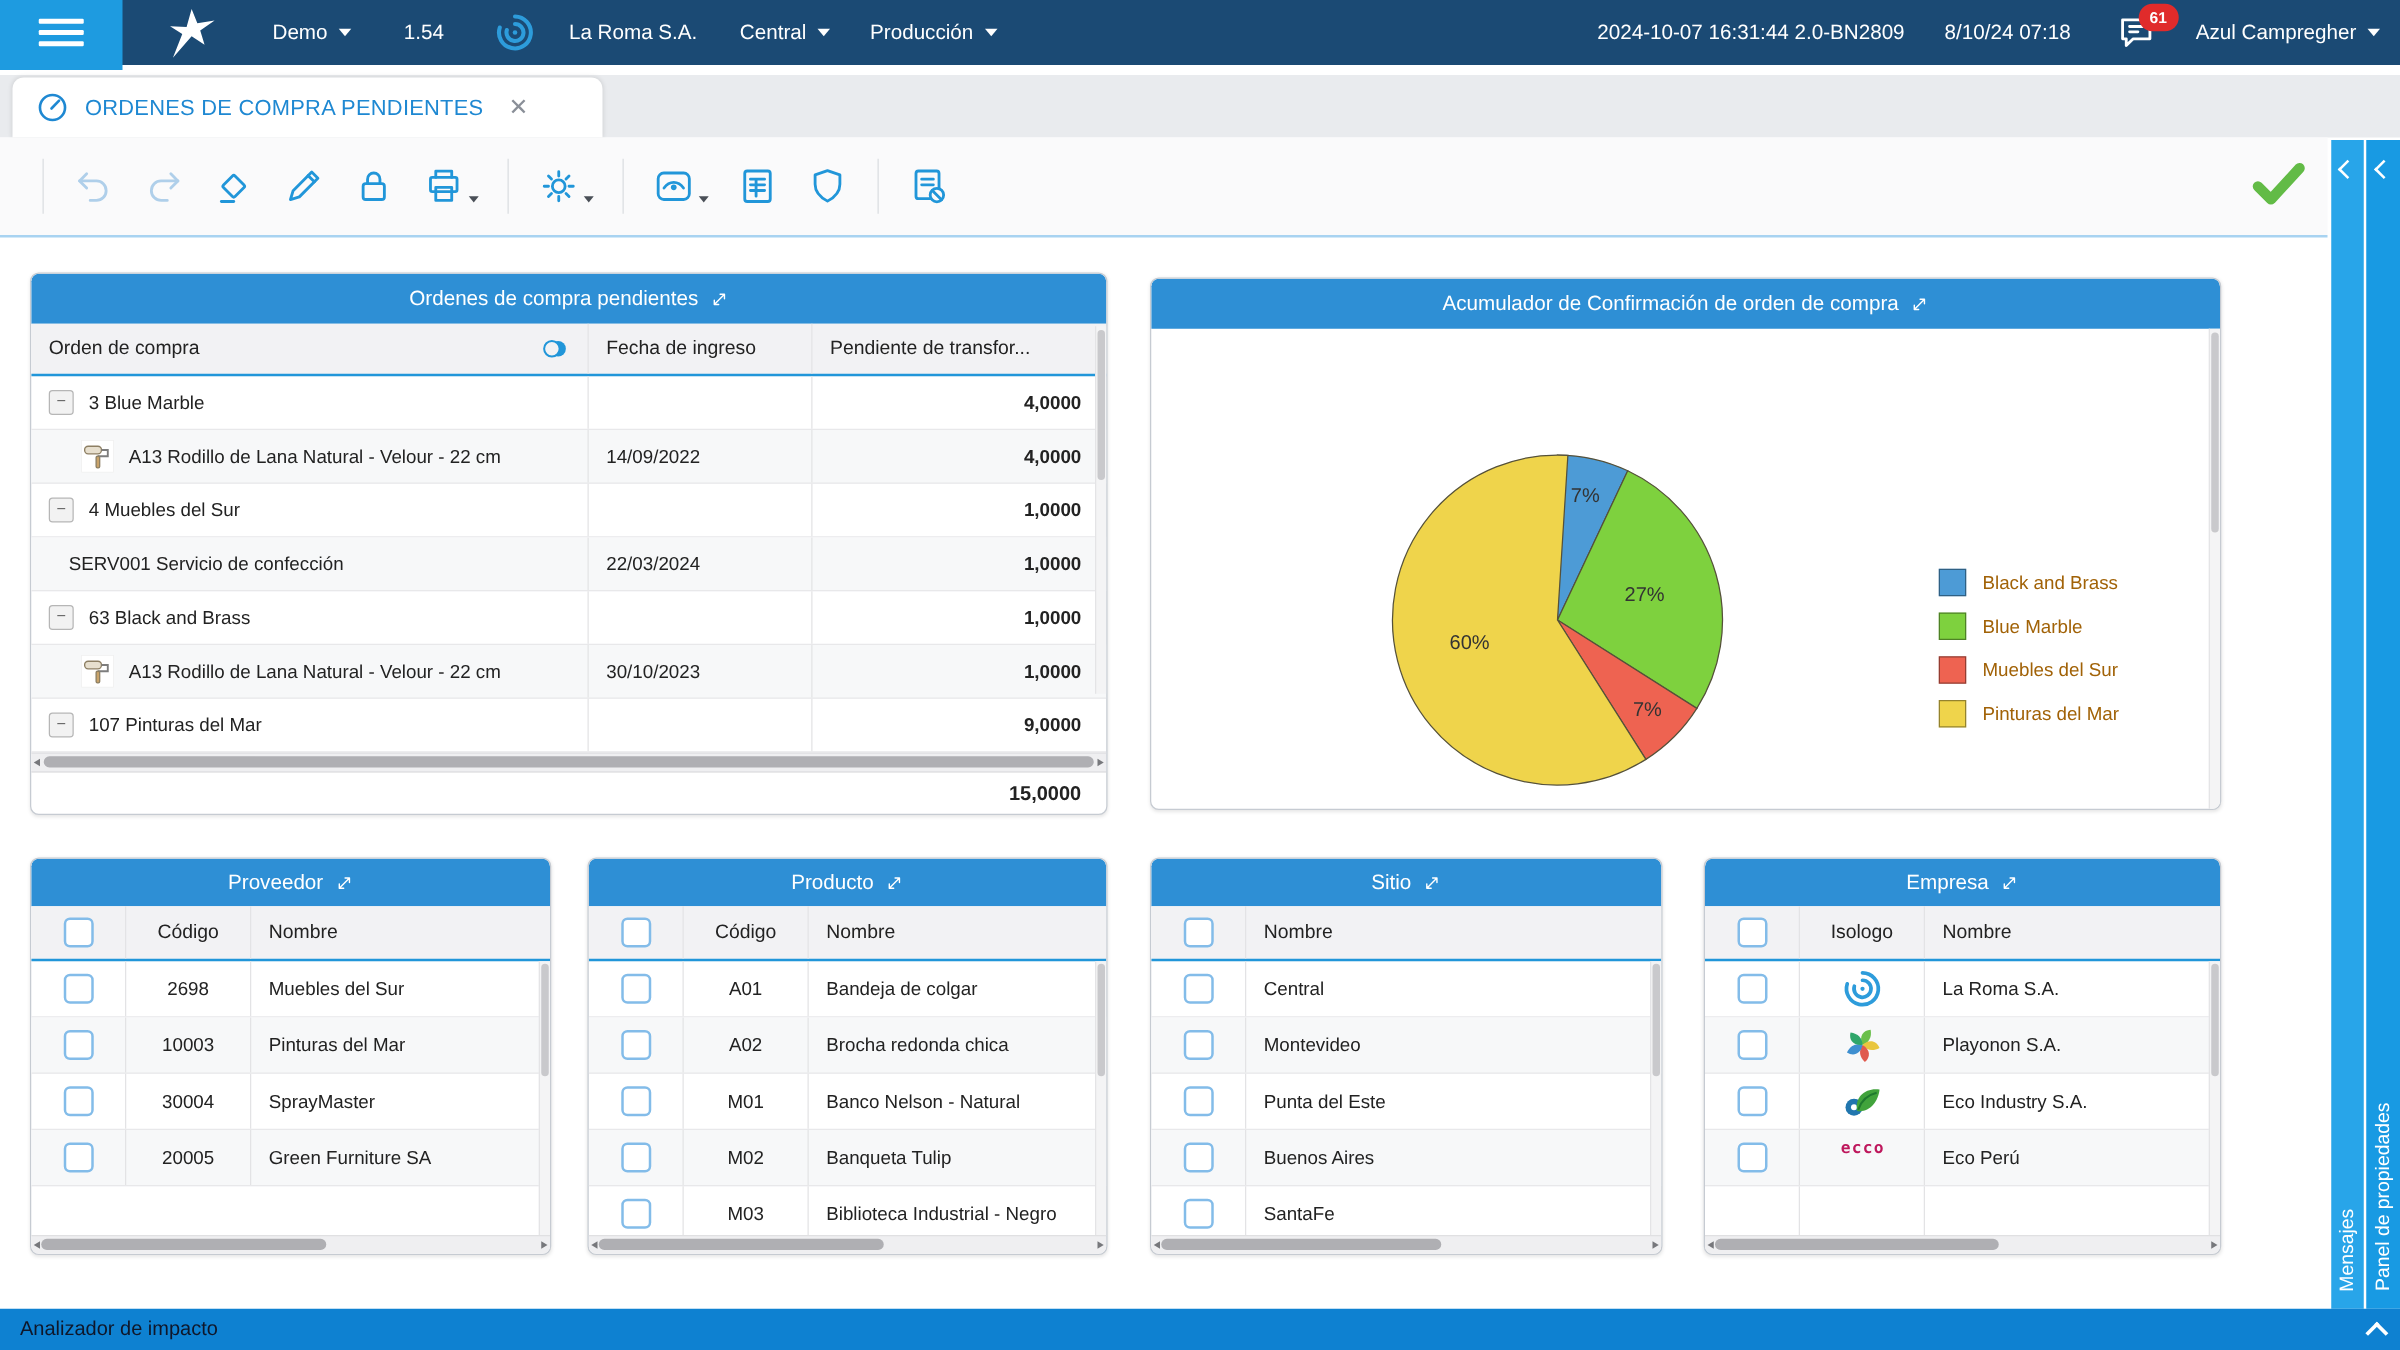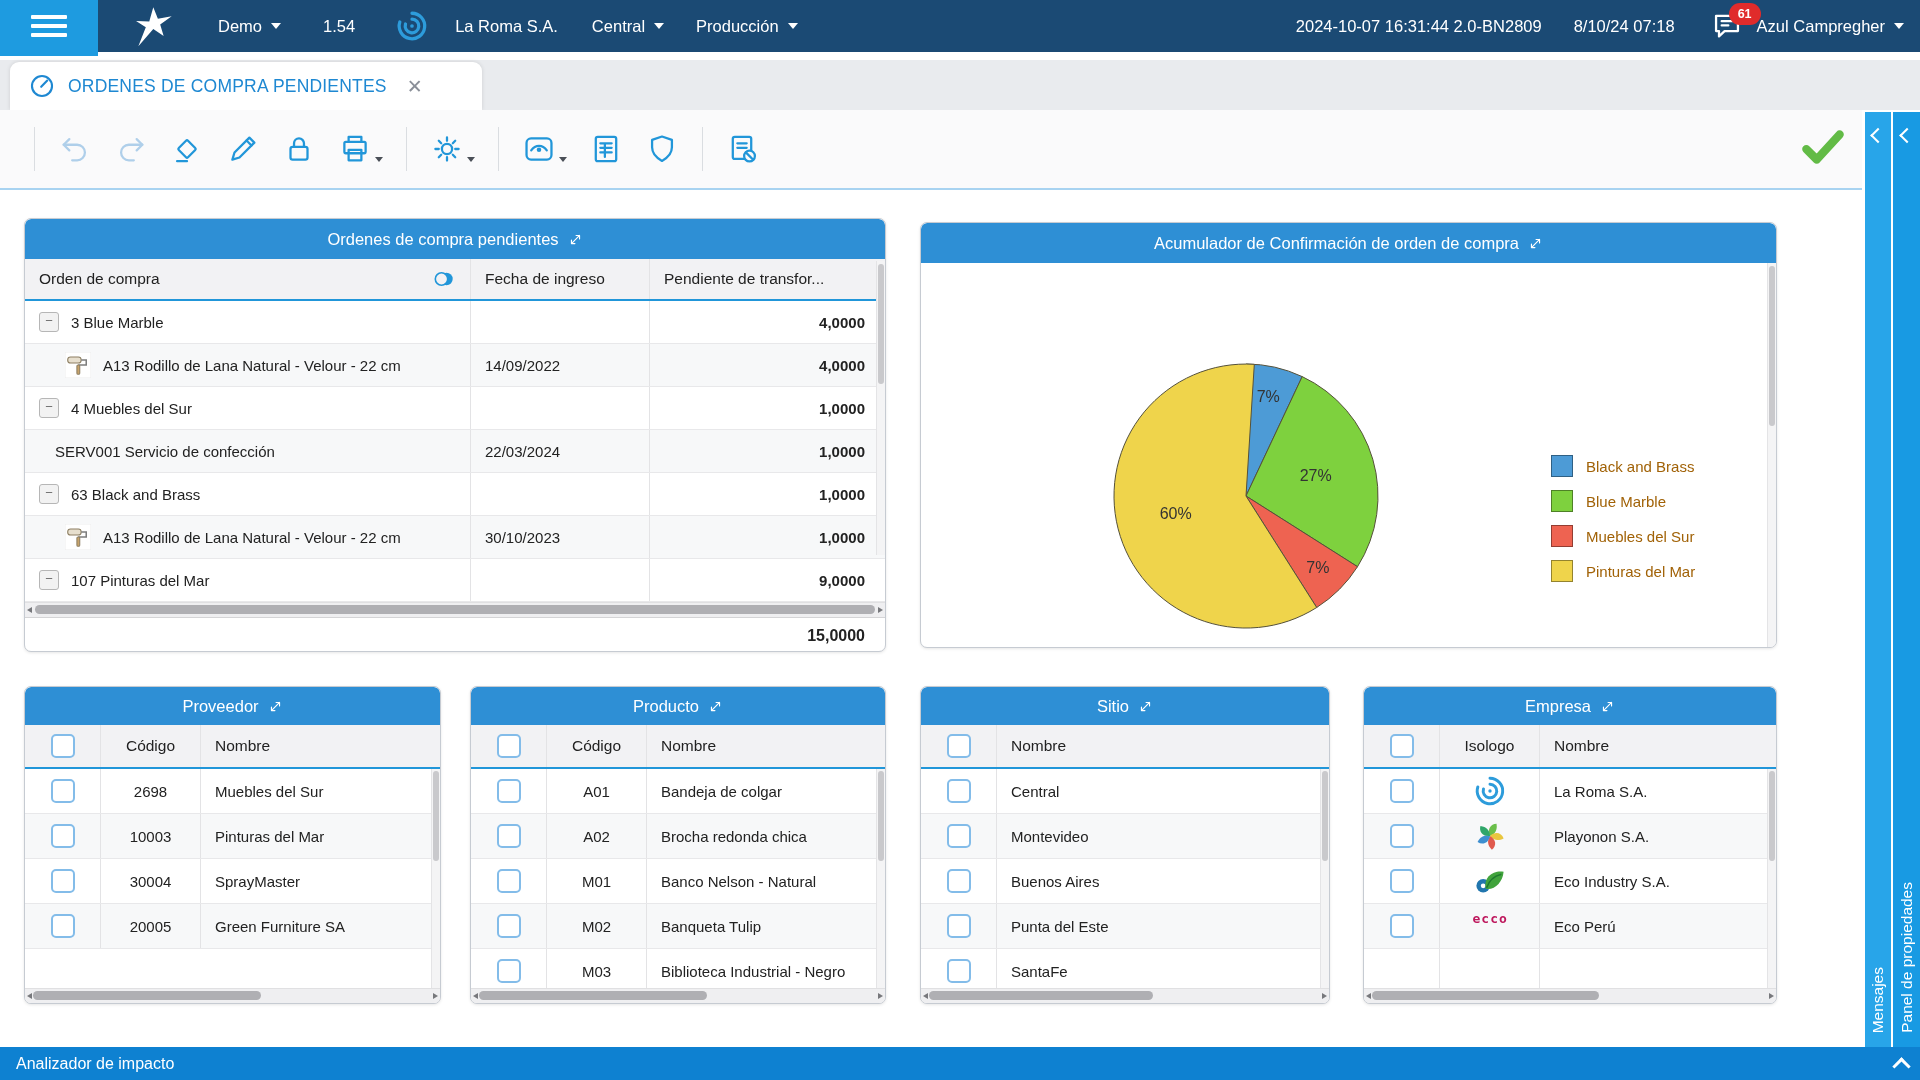--- a/index.html
+++ b/index.html
@@ -76,21 +76,21 @@
   .lswatch{width:22px;height:22px;border:1px solid rgba(0,0,0,.38);box-sizing:border-box;}
   .llabel{font-size:15px;color:#a16207;}
   
   .strip{position:absolute;top:112px;height:935px;cursor:pointer;}
   .strip .chev{position:absolute;top:18px;left:50%;width:9px;height:9px;border:solid #fff;
                border-width:2.5px 0 0 2.5px;transform:translateX(-50%) rotate(-45deg);}
   .vlabel{position:absolute;bottom:14px;left:50%;transform:translateX(-50%);
           writing-mode:vertical-rl;color:#fff;font-size:15.5px;white-space:nowrap;
           transform:translateX(-50%) rotate(180deg);}
   .footer{position:absolute;left:0;top:1047px;width:1920px;height:33px;background:#0E81D1;
-          color:#ffffff;font-size:16px;display:flex;align-items:center;padding-left:16px;
+          color:#0f172a;font-size:16px;display:flex;align-items:center;padding-left:16px;
           box-sizing:border-box;}
   .fchev{position:absolute;right:12px;top:13px;width:10px;height:10px;border:solid #fff;
          border-width:3px 3px 0 0;transform:rotate(-45deg);cursor:pointer;}
 </style>
 </head>
 <body>
 
 <div id="app">
 
   <header class="topbar">
@@ -127,21 +127,21 @@
     </div>
     <span style="margin-left:auto">2024-10-07 16:31:44 2.0-BN2809</span>
     <span style="margin-left:32px">8/10/24 07:18</span>
     <div style="position:relative;margin-left:36px;width:34px;height:32px">
       <svg viewBox="0 0 24 24" style="width:32px;height:32px" fill="none" stroke="#fff" stroke-width="1.7" stroke-linecap="round" stroke-linejoin="round">
         <path d="M3.8 4.4h16.4v11.4h-10l-4.2 4v-4H3.8z"></path>
           <path d="M8 8.4h8M8 11.6h5"></path>
         </svg>
       <span class="badge">61</span>
     </div>
-    <div class="tb-item" style="margin-left:12px;margin-right:16px">
+    <div class="tb-item" style="margin-left:30px;margin-right:16px">
       <span>Azul Campregher</span>
         <span class="caret"></span>
     </div>
   </header>
 
   <div class="tabbar">
     <div class="tab">
       <div class="gauge">
         <svg viewBox="0 0 24 24" fill="none" stroke="currentColor" stroke-width="1.8" stroke-linecap="round">
           <circle cx="12" cy="12" r="8.6"></circle>
@@ -546,29 +546,29 @@
         </div>
         <div class="cell" style="width: 318px; border-right: none;">
           <span>Montevideo</span>
         </div>
       </div>
       <div class="row" style="height: 44px;">
         <div class="cell" style="width: 76px; display: flex;">
           <span class="cb"></span>
         </div>
         <div class="cell" style="width: 318px; border-right: none;">
+          <span>Punta del Este</span>
+        </div>
+      </div>
+      <div class="row" style="height: 44px;">
+        <div class="cell" style="width: 76px; display: flex;">
+          <span class="cb"></span>
+        </div>
+        <div class="cell" style="width: 318px; border-right: none;">
           <span>Buenos Aires</span>
-        </div>
-      </div>
-      <div class="row" style="height: 44px;">
-        <div class="cell" style="width: 76px; display: flex;">
-          <span class="cb"></span>
-        </div>
-        <div class="cell" style="width: 318px; border-right: none;">
-          <span>Punta del Este</span>
         </div>
       </div>
       <div class="row" style="height: 44px;">
         <div class="cell" style="width: 76px; display: flex;">
           <span class="cb"></span>
         </div>
         <div class="cell" style="width: 318px; border-right: none;">
           <span>SantaFe</span>
         </div>
       </div>

